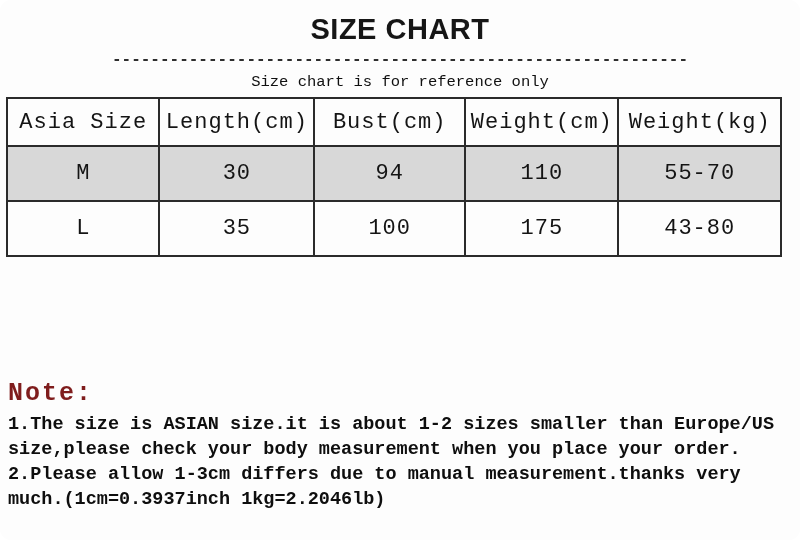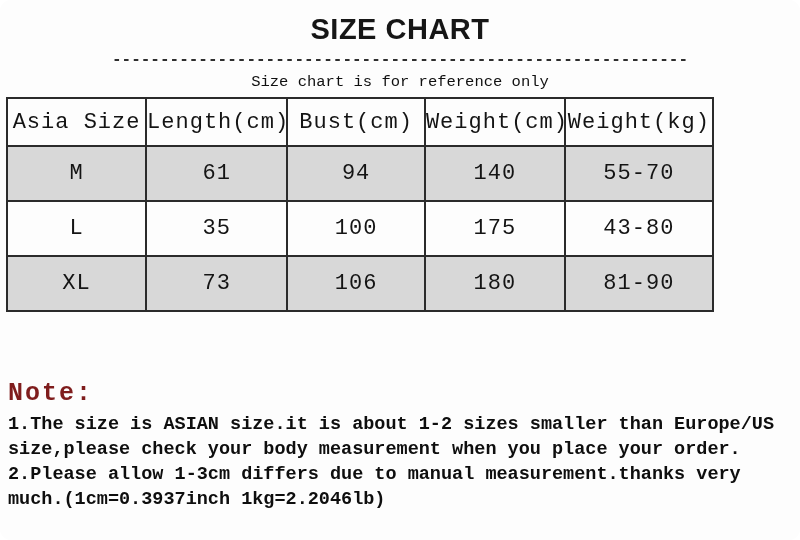--- a/index.html
+++ b/index.html
@@ -45,21 +45,21 @@
     width: 100%;
     text-align: center;
     font-size: 15.5px;
     font-weight: normal;
     color: #101010;
   }
   table.size-table {
     position: absolute;
     top: 97px;
     left: 6px;
-    width: 708px;
+    width: 776px;
     border-collapse: collapse;
     table-layout: fixed;
     padding-left: 37px;
   }
   .size-table th, .size-table td {
     border: 2px solid #2b2b2b;
     text-align: center;
     vertical-align: middle;
     font-weight: normal;
     font-size: 22px;
@@ -117,38 +117,31 @@
         <th class="col-0">Asia Size</th>
         <th class="col-1">Length(cm)</th>
         <th class="col-2">Bust(cm)</th>
         <th class="col-3">Weight(cm)</th>
         <th class="col-4">Weight(kg)</th>
       </tr>
     </thead>
     <tbody>
       <tr class="shaded">
         <td>M</td>
-        <td>61</td>
+        <td>30</td>
         <td>94</td>
-        <td>140</td>
+        <td>110</td>
         <td>55-70</td>
       </tr>
       <tr>
         <td>L</td>
         <td>35</td>
         <td>100</td>
         <td>175</td>
         <td>43-80</td>
-      </tr>
-      <tr class="shaded">
-        <td>XL</td>
-        <td>73</td>
-        <td>106</td>
-        <td>180</td>
-        <td>81-90</td>
       </tr>
     </tbody>
   </table>
 
   <div class="note-label">Note:</div>
 
   <div class="note-lines">
     <div class="note-line">1.The size is ASIAN size.it is about 1-2 sizes smaller than Europe/US</div>
     <div class="note-line">size,please check your body measurement when you place your order.</div>
     <div class="note-line">2.Please allow 1-3cm differs due to manual measurement.thanks very</div>

